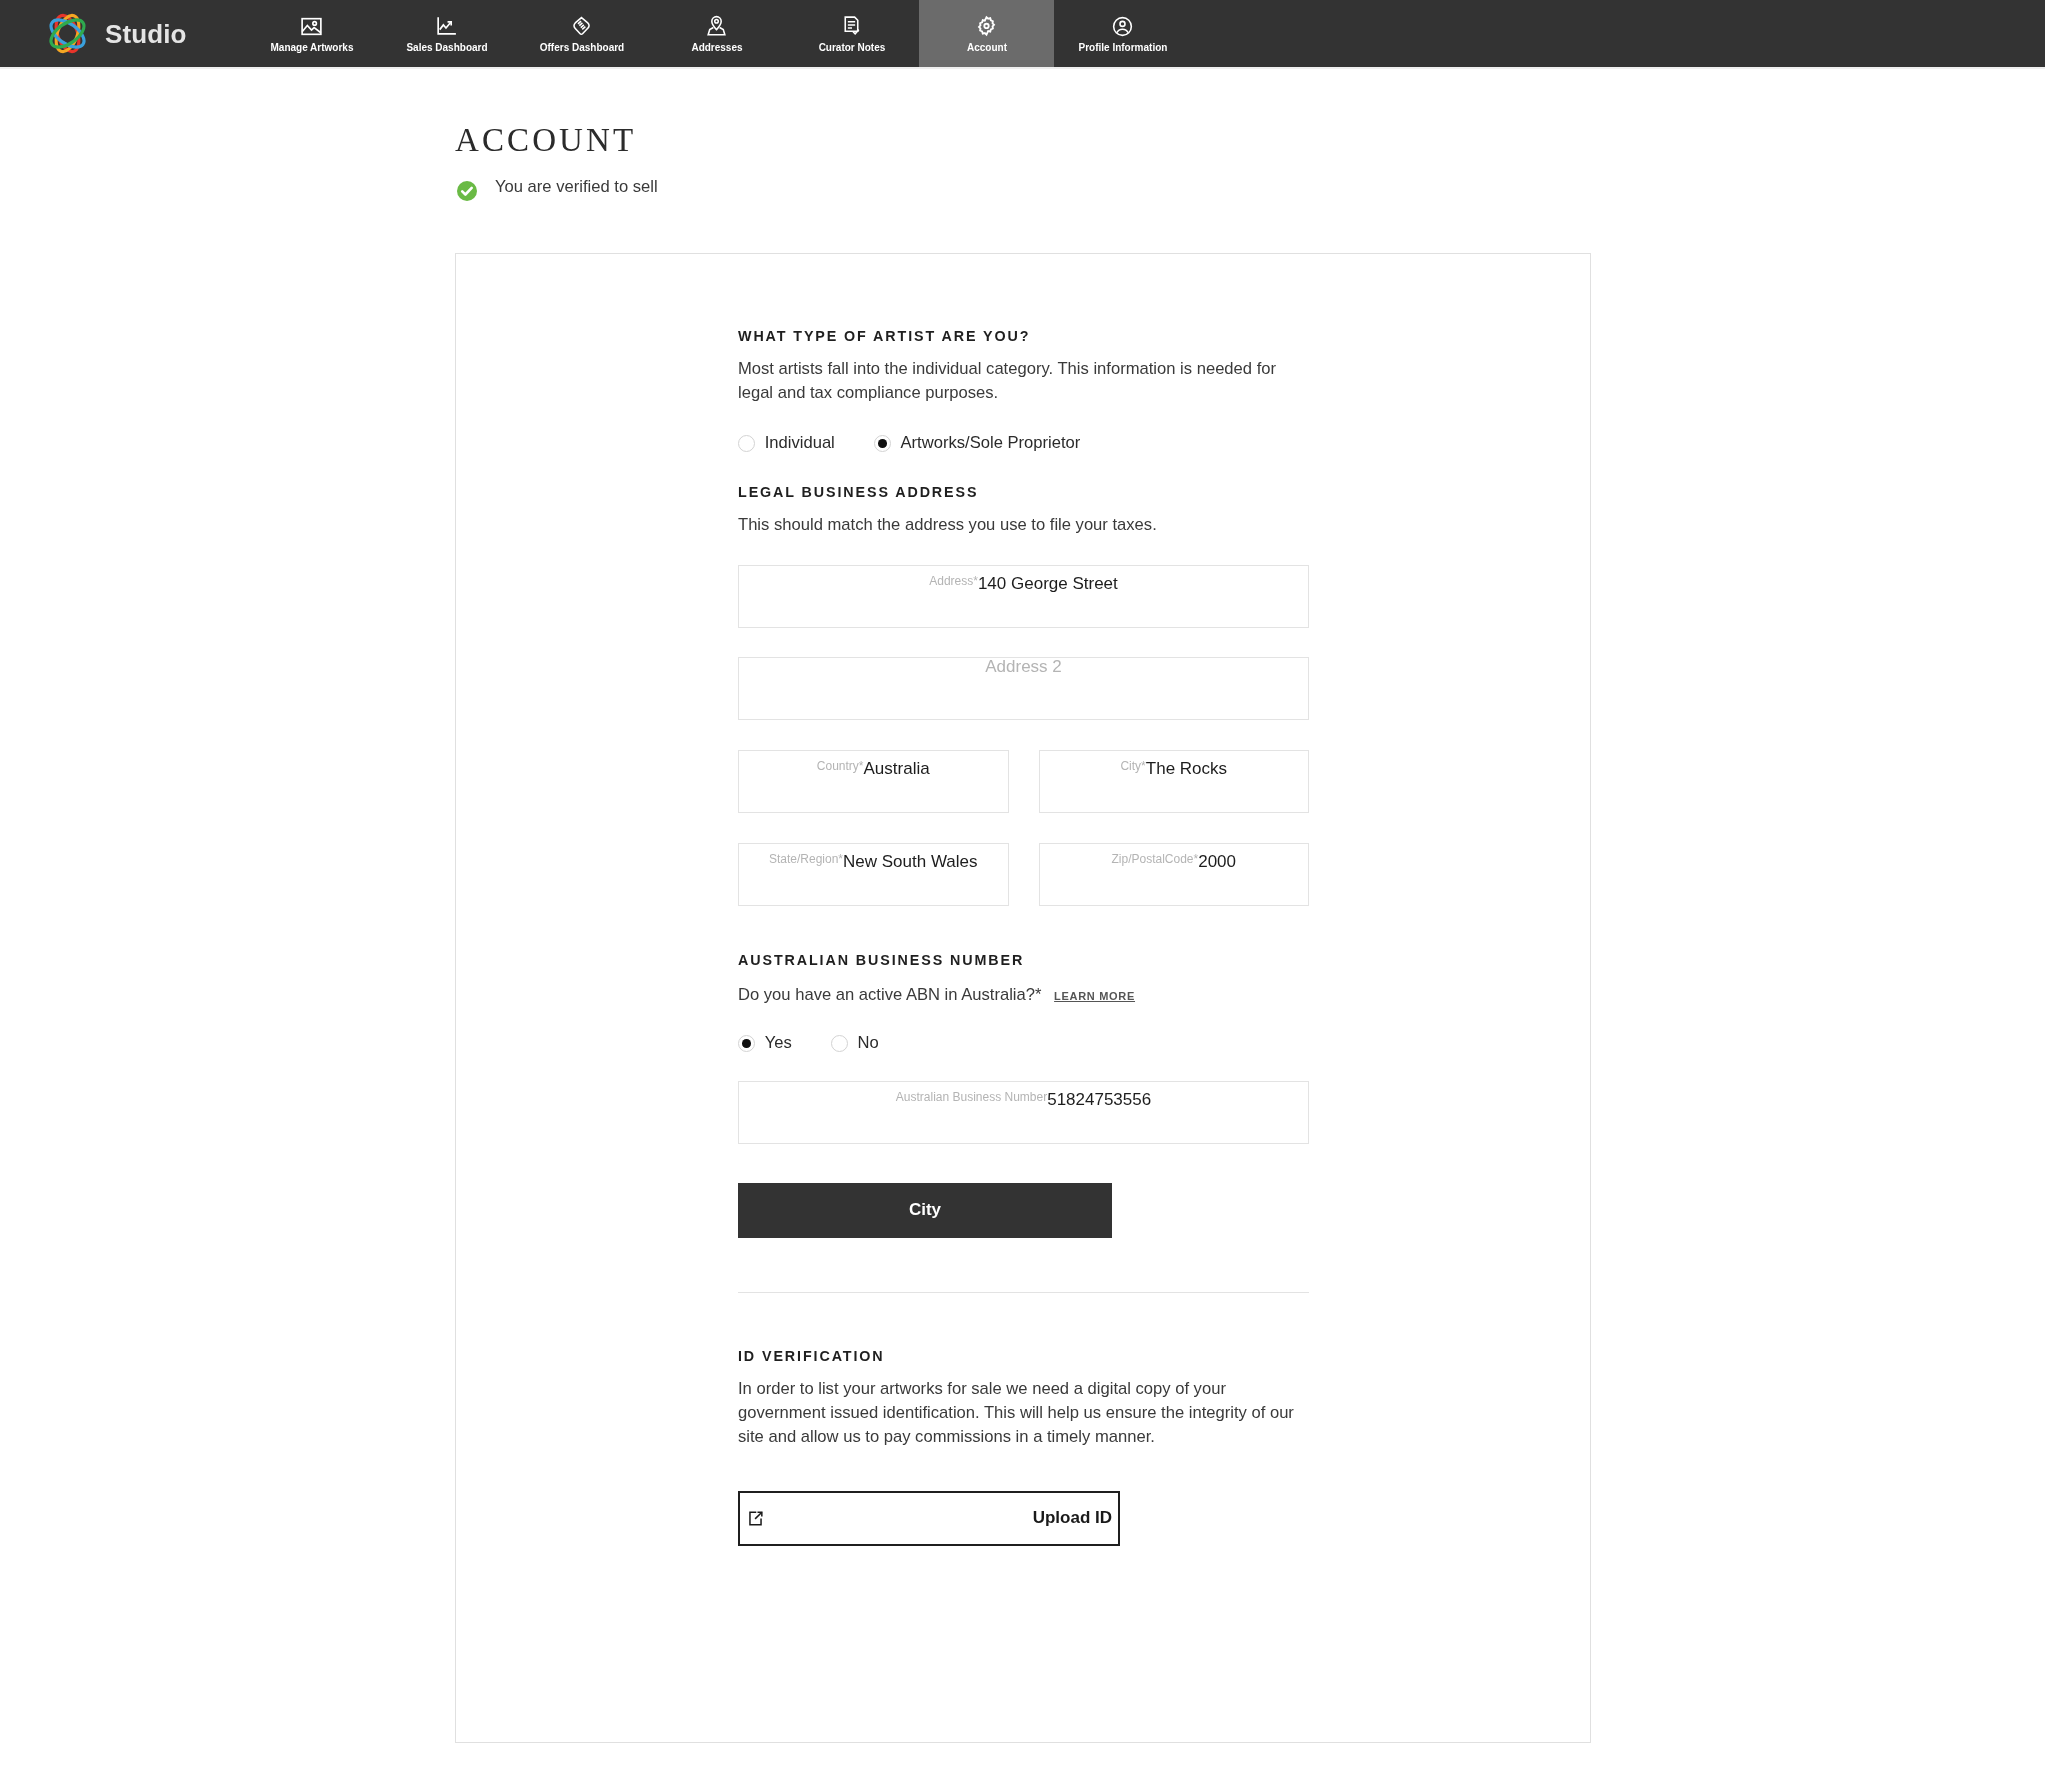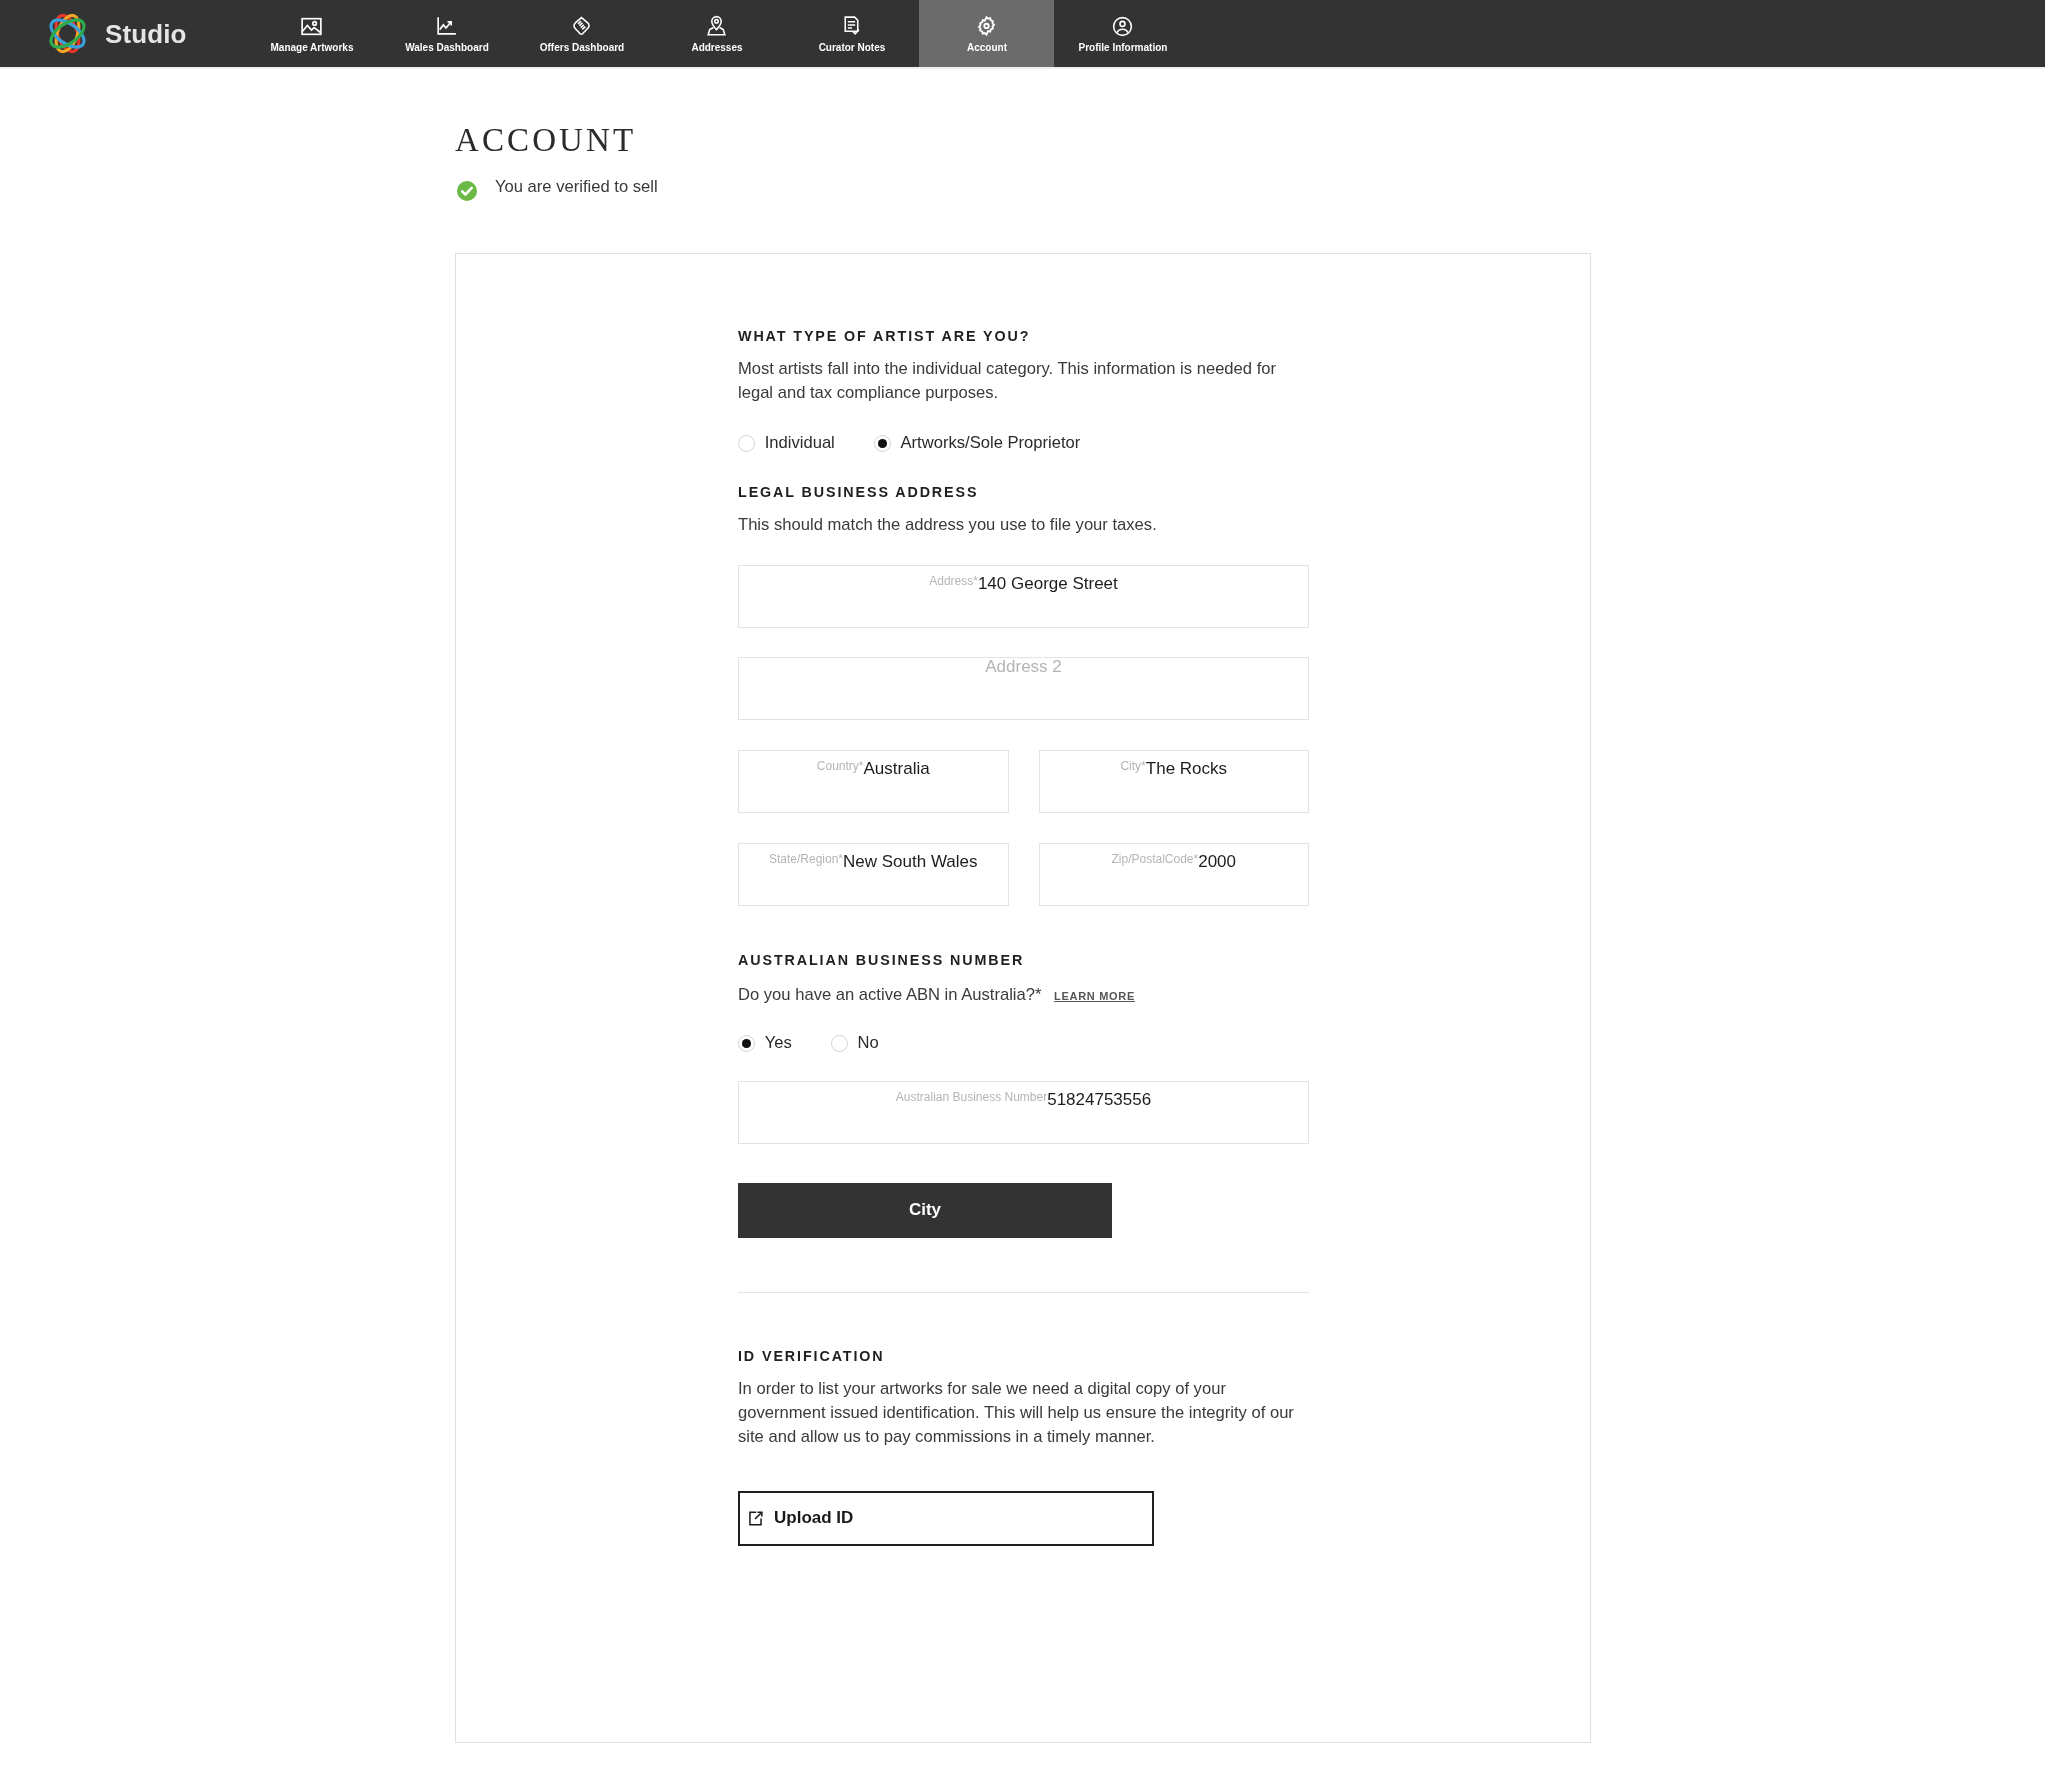--- a/index.html
+++ b/index.html
@@ -240,30 +240,30 @@
     font-family: inherit;
   }
   .divider {
     margin-top: 54px;
     width: 571px;
     height: 1.1px;
     background:#e3e3e3;
   }
   .btn-upload {
     margin-top: 42px;
-    width: 416px;
+    width: 382px;
     height: 55px;
     background:#ffffff;
     color:#1a1a1a;
     border: 2.3px solid #1f1f1f;
     font-size: 17px;
     font-weight: 700;
     display:flex;
     align-items:center;
-    justify-content:flex-start;
+    justify-content:space-between;
     gap: 9px;
     cursor:pointer;
     font-family: inherit;
   }
   .ext-icon { width: 19px; height: 19px; display:block; flex:none; }
 
   .mt-idv { margin-top: 55px; }
 </style>
 </head>
 <body>
@@ -300,21 +300,21 @@
     </div>
 
     <div class="nav-item">
       <span class="nav-icon">
         <svg viewBox="0 0 24 24" fill="none" stroke="#ffffff" stroke-width="1.6">
           <path d="M4 3v16h17"></path>
           <path d="M5.5 15l3.5-4.5 2.5 3 5-6"></path>
           <path d="M13 7.5h3.5V11"></path>
         </svg>
       </span>
-      <span class="nav-label">Wales Dashboard</span>
+      <span class="nav-label">Sales Dashboard</span>
     </div>
 
     <div class="nav-item">
       <span class="nav-icon">
         <svg viewBox="0 0 24 24" fill="none" stroke="#ffffff" stroke-width="1.5">
           <path d="M12 3.5L18 8.5c1.6 1.4 1.7 3.6.2 5L13 19c-.7.7-1.7.6-2.3-.1L5.8 13.6c-1.4-1.5-1.3-3.6.2-5L12 3.5z"></path>
           <path d="M8.6 9.4l3-2.6M9.9 11.2l3-2.6M11.3 13l3-2.6M12.7 14.8l3-2.6"></path>
         </svg>
       </span>
       <span class="nav-label">Offers Dashboard</span>

